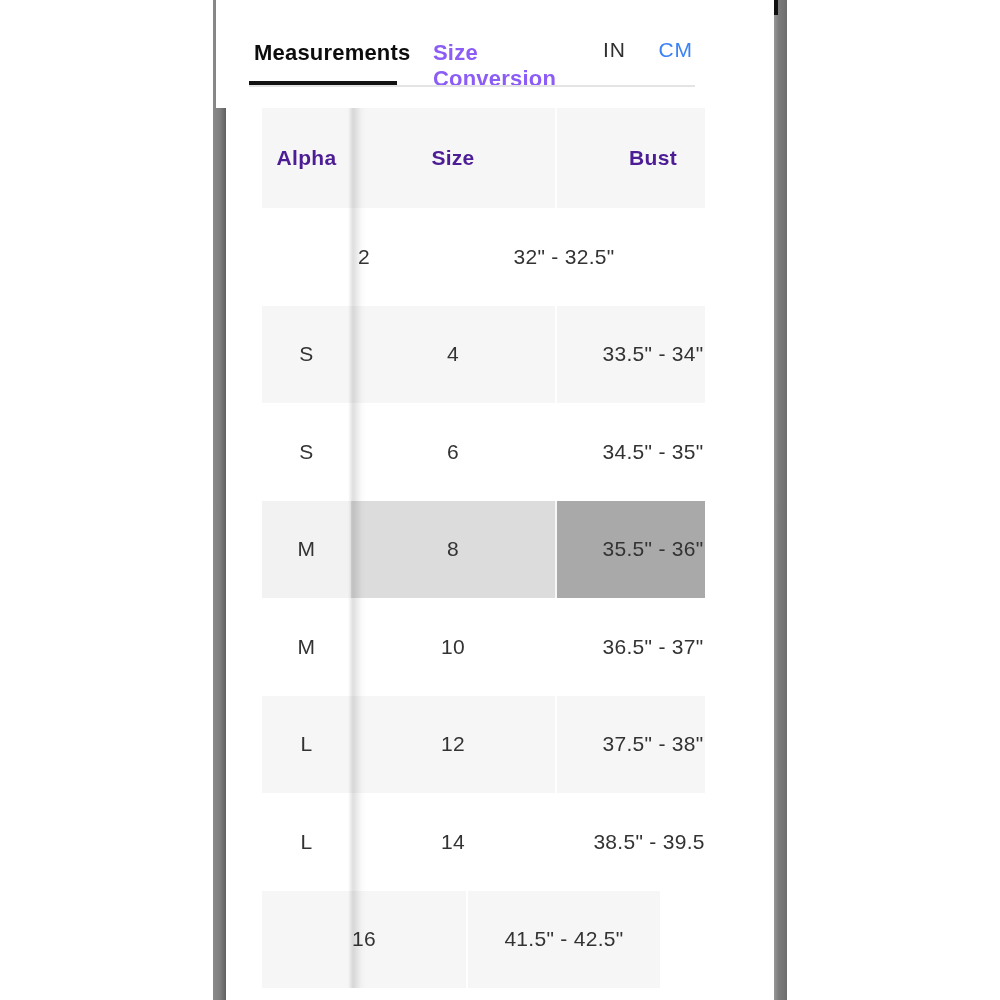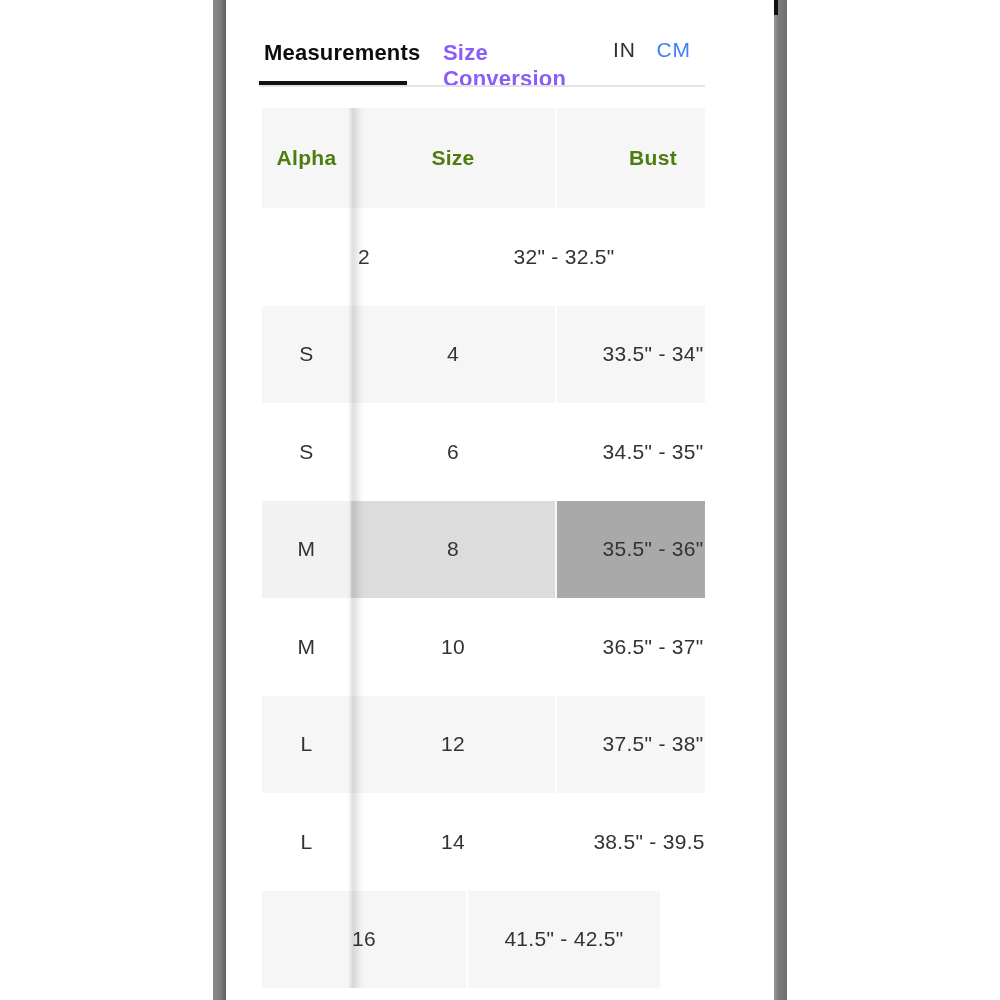--- a/index.html
+++ b/index.html
@@ -8,40 +8,40 @@
     background:#ffffff;
     font-family:"Liberation Sans","DejaVu Sans",sans-serif;
     color:#2e2e2e;
   }
   
   .frame-bar{position:absolute;top:0;bottom:0;width:13px;}
   .frame-bar.left{left:213px;background:linear-gradient(to right,#8a8a8a 0%,#7e7e7e 55%,#5f5f5f 100%);}
   .frame-bar.right{left:774px;background:linear-gradient(to right,#989898 0%,#7c7c7c 35%,#6e6e6e 100%);}
   .scroll-thumb{position:absolute;left:774px;top:0;width:4px;height:15px;background:#101010;}
   
-  .tabs-area{position:absolute;left:226px;top:0;width:548px;height:108px;background:#fff;}
+  .tabs-area{position:absolute;left:216px;top:0;width:548px;height:108px;background:#fff;}
   .tab{position:absolute;top:40px;font-size:22px;font-weight:600;letter-spacing:0.2px;cursor:pointer;}
   .tab.active{left:38px;color:#0d0d0d;}
   .tab.inactive{left:217px;color:#8b5cf6;width:125px;line-height:26px;}
   .tab-underline{position:absolute;left:33px;top:81px;width:148px;height:4px;background:#121212;}
   .tabs-border{position:absolute;left:33px;top:85px;width:446px;height:2px;background:#e4e4e4;}
-  .unit-toggle{position:absolute;top:38px;left:387px;display:flex;gap:21px;}
+  .unit-toggle{position:absolute;top:38px;left:387px;display:flex;gap:33px;}
   .unit{font-size:21px;font-weight:500;letter-spacing:0.8px;cursor:pointer;}
   .unit.selected{color:#2f2f2f;}
   .unit.unselected{color:#3b82f6;}
   
   .table-clip{position:absolute;left:262px;top:108px;width:443px;height:880px;overflow:hidden;}
   .size-table{width:485px;display:flex;flex-direction:column;}
   .trow{display:flex;height:97.5px;}
   .trow.header{height:100px;}
   .cell{display:flex;align-items:center;justify-content:center;font-size:21px;letter-spacing:0.3px;color:#333;white-space:nowrap;flex:none;}
   .cell.alpha{width:89px;}
   .cell.size{width:204px;}
   .cell.bust{width:192px;border-left:2px solid rgba(255,255,255,0.9);}
-  .trow.header .cell{font-weight:600;font-size:21px;color:#4d7c0f;background:#f6f6f6;}
+  .trow.header .cell{font-weight:600;font-size:21px;color:#4c1d95;background:#f6f6f6;}
   .trow.even .cell{background:#ffffff;}
   .trow.odd .cell{background:#f6f6f6;}
   .trow.selected .cell.alpha{background:#f2f2f2;}
   .trow.selected .cell.size{background:#dcdcdc;}
   .trow.selected .cell.bust{background:#a9a9a9;}
   .col-shadow{
     position:absolute;left:86px;top:0;width:18px;height:880px;pointer-events:none;
     background:linear-gradient(to right,rgba(0,0,0,0) 0%,rgba(0,0,0,0.13) 28%,rgba(0,0,0,0.02) 75%,rgba(0,0,0,0) 100%);
   }
 </style>

